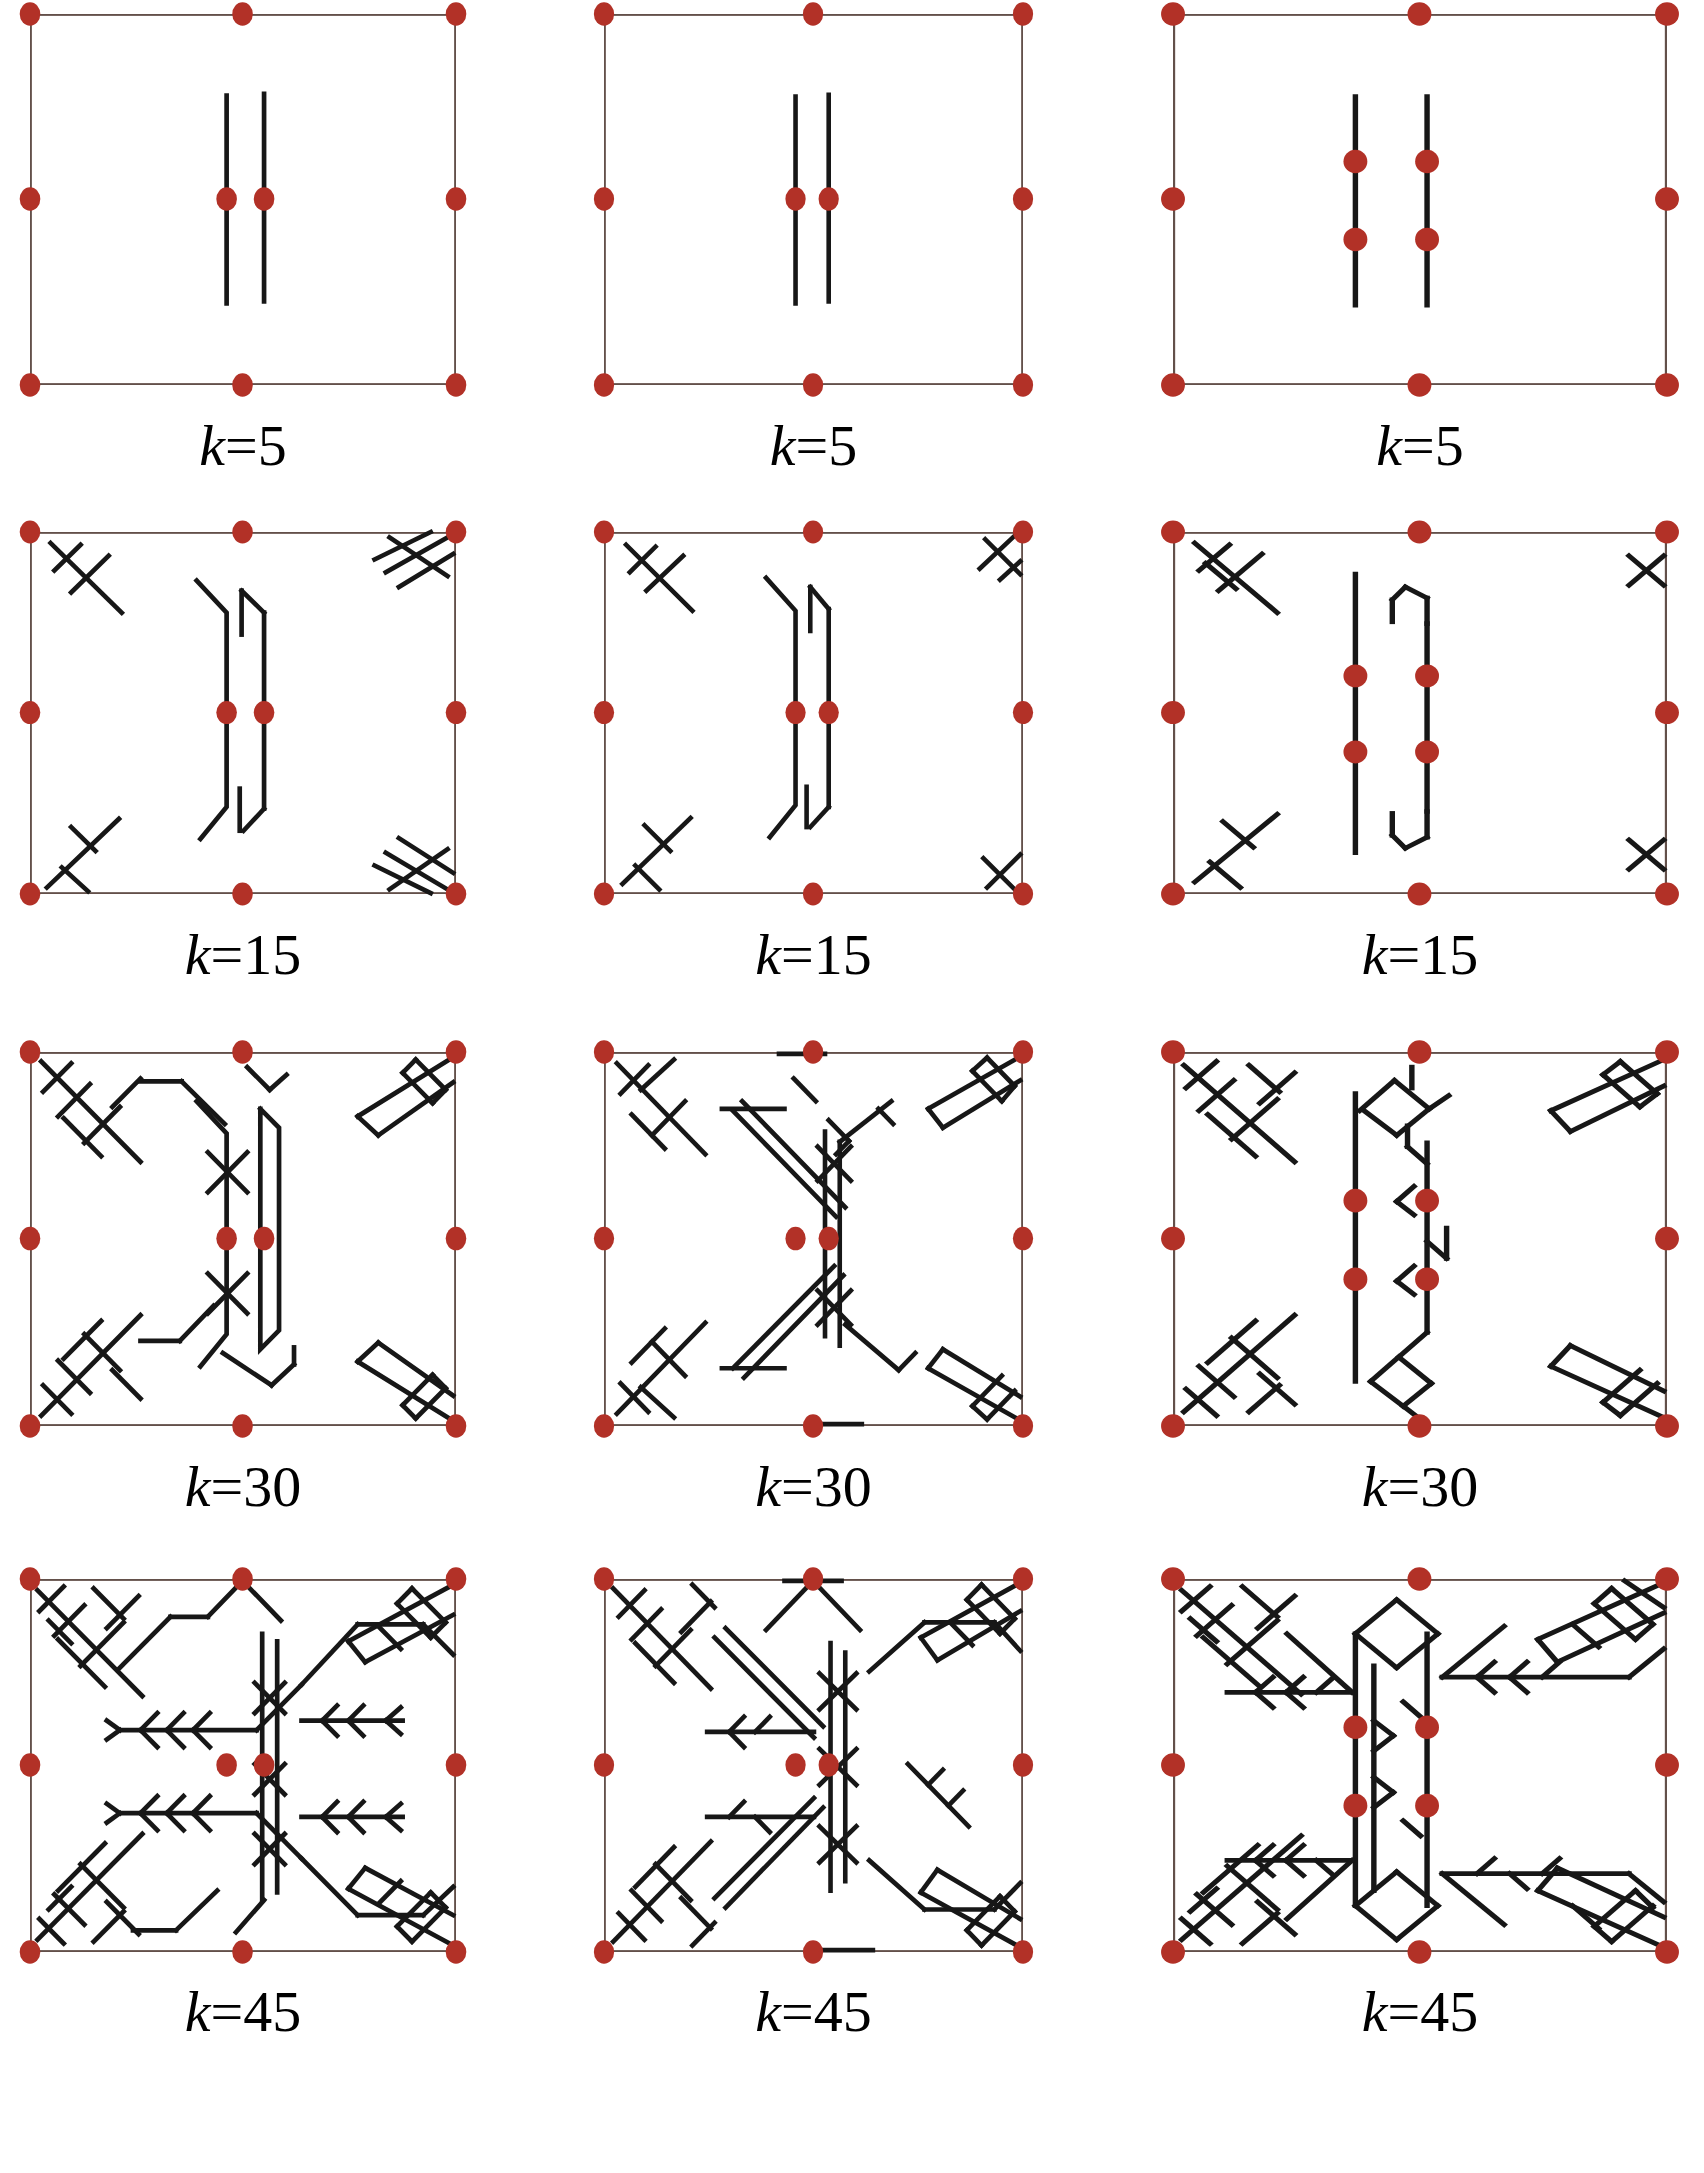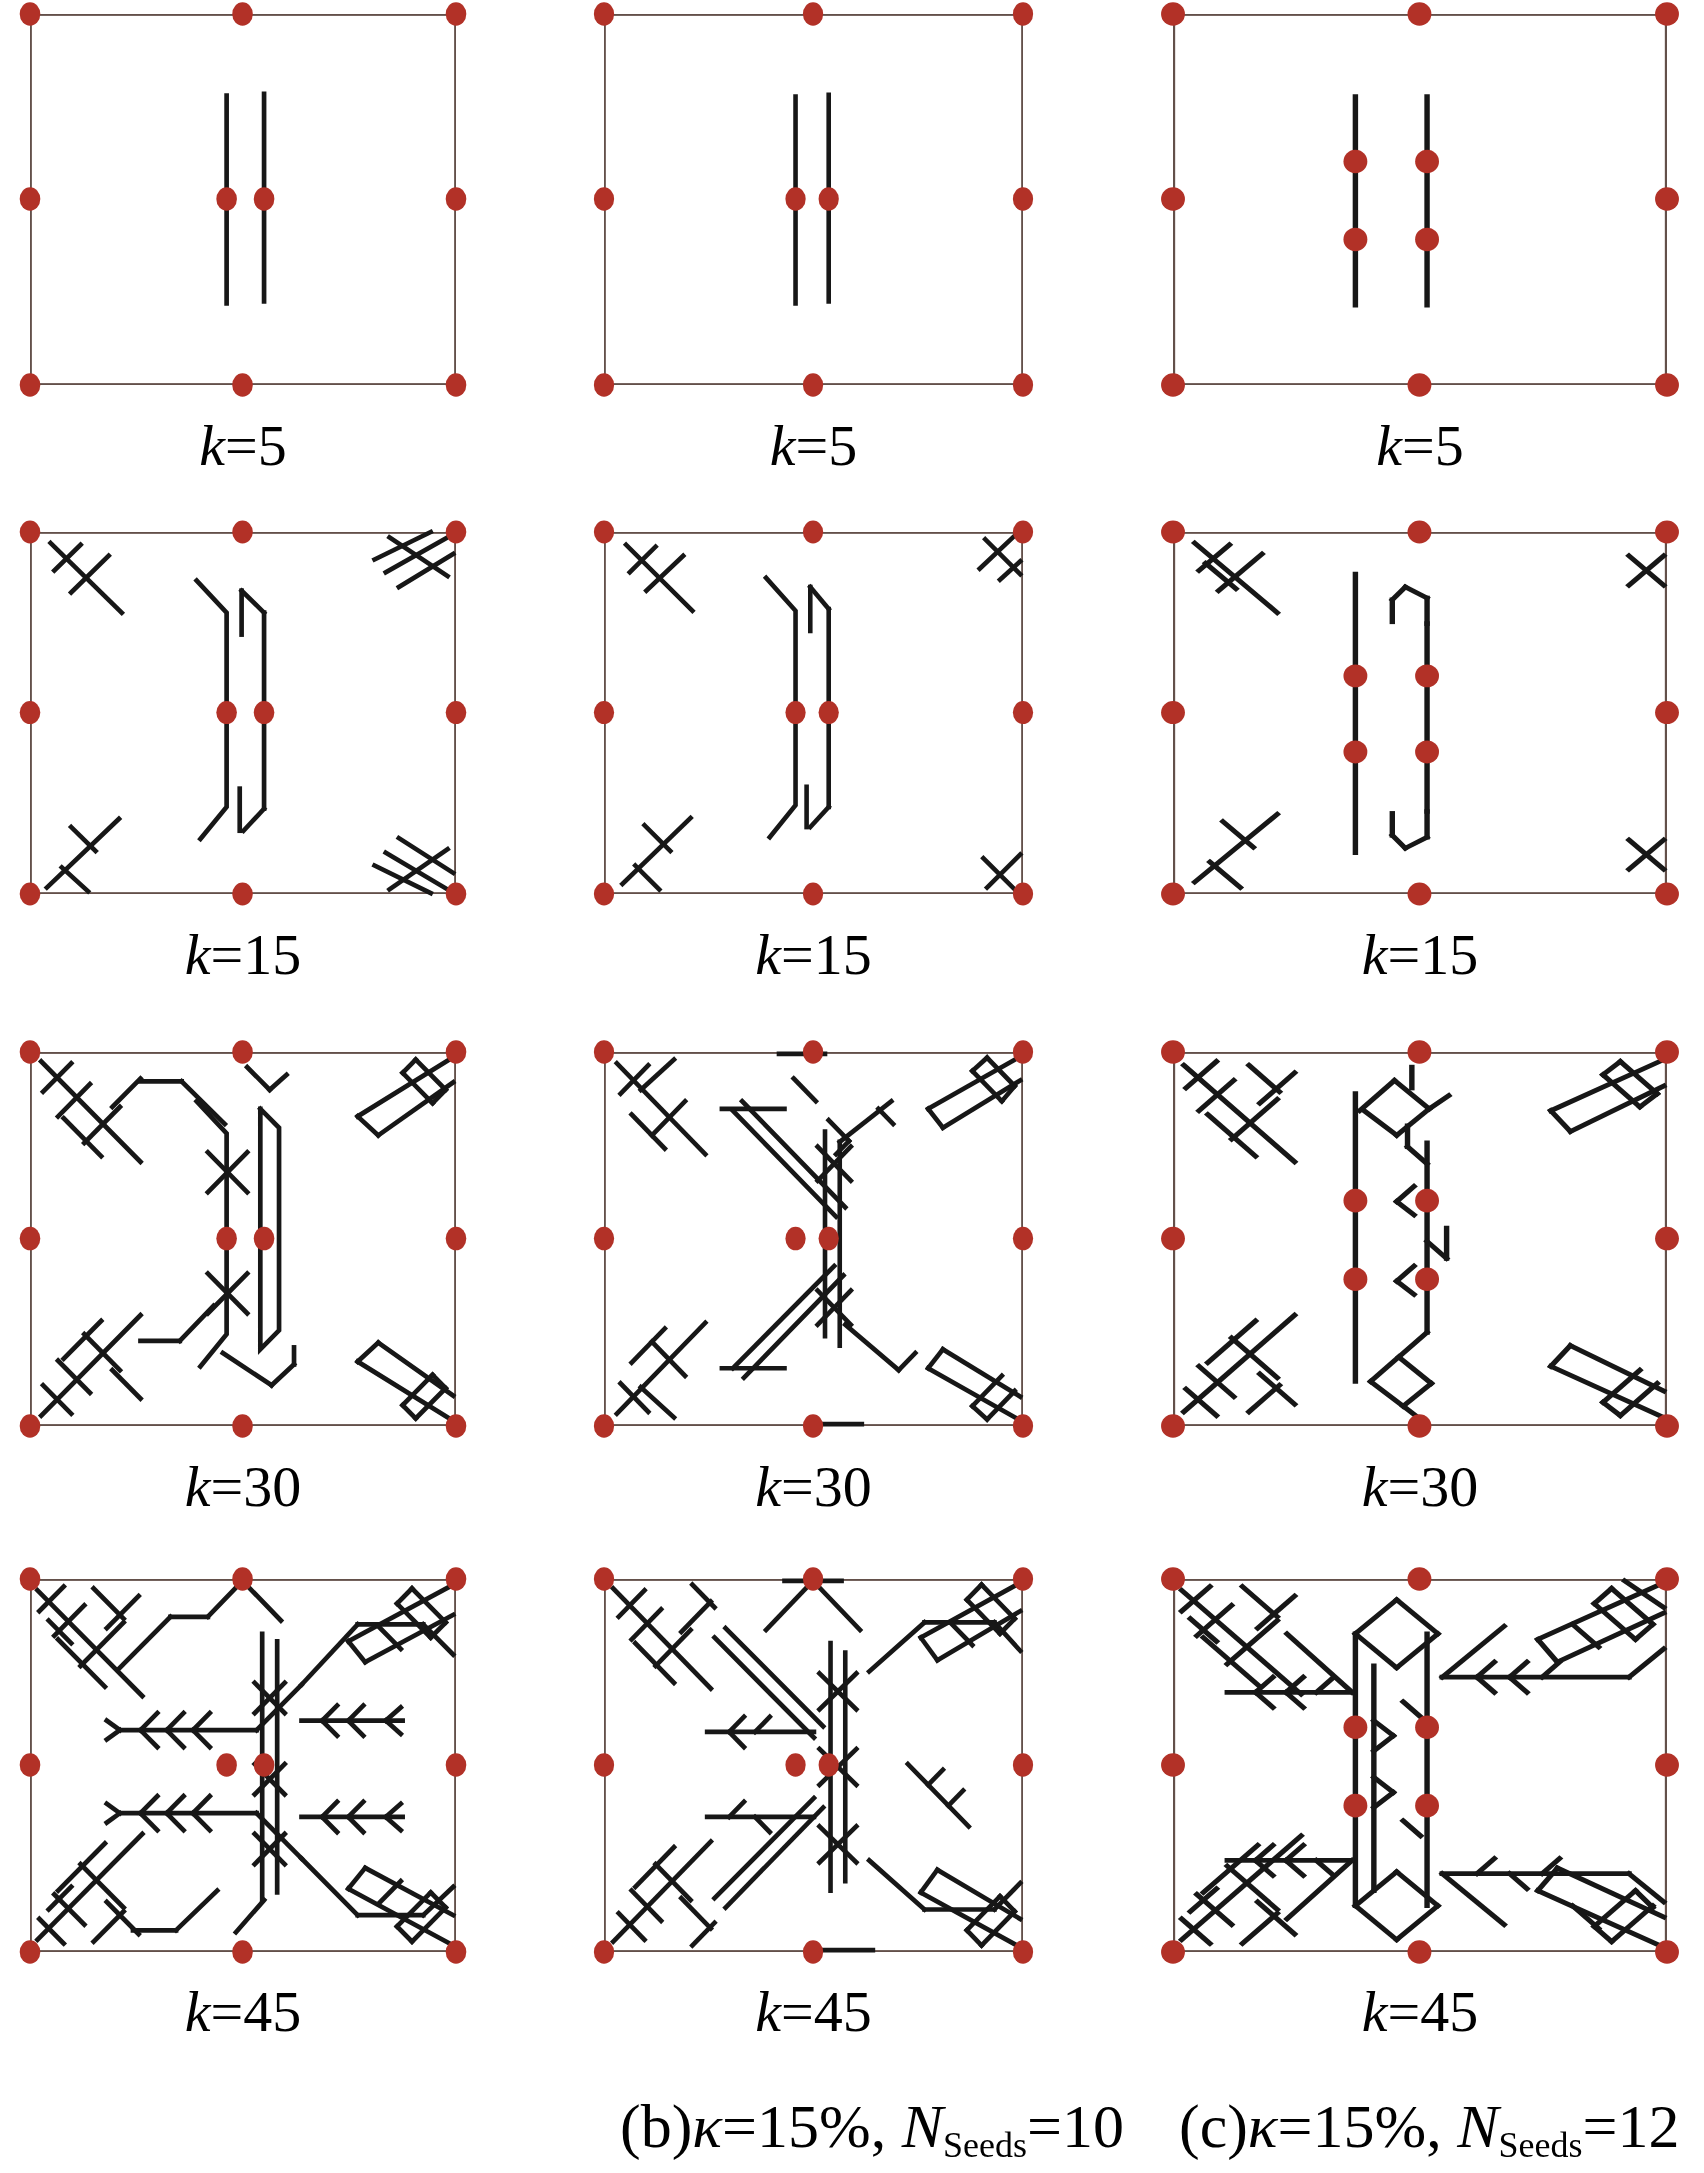--- a/index.html
+++ b/index.html
@@ -645,16 +645,14 @@
         <ellipse cx="0" cy="395" rx="11" ry="12.5" fill="#b23127"></ellipse>
         <ellipse cx="227" cy="395" rx="11" ry="12.5" fill="#b23127"></ellipse>
         <ellipse cx="455" cy="395" rx="11" ry="12.5" fill="#b23127"></ellipse>
         <ellipse cx="168" cy="157" rx="11" ry="12.5" fill="#b23127"></ellipse>
         <ellipse cx="234" cy="157" rx="11" ry="12.5" fill="#b23127"></ellipse>
         <ellipse cx="168" cy="240" rx="11" ry="12.5" fill="#b23127"></ellipse>
         <ellipse cx="234" cy="240" rx="11" ry="12.5" fill="#b23127"></ellipse>
       </svg>
     </div>
     <div class="iteration-label" style="left: 1173px; top: 1983px; width: 494px;"><span class="var">k</span><span>=45</span></div>
-    <div class="caption" style="left: 620px; top: 2095px;"><span>(b)</span><span class="greek">κ</span><span>=15%, </span><span class="nvar">N</span><sub>Seeds</sub><span>=10</span></div>
-    <div class="caption" style="left: 1179px; top: 2095px;"><span>(c)</span><span class="greek">κ</span><span>=15%, </span><span class="nvar">N</span><sub>Seeds</sub><span>=12</span></div>
   </div>
 
 
 </body></html>

